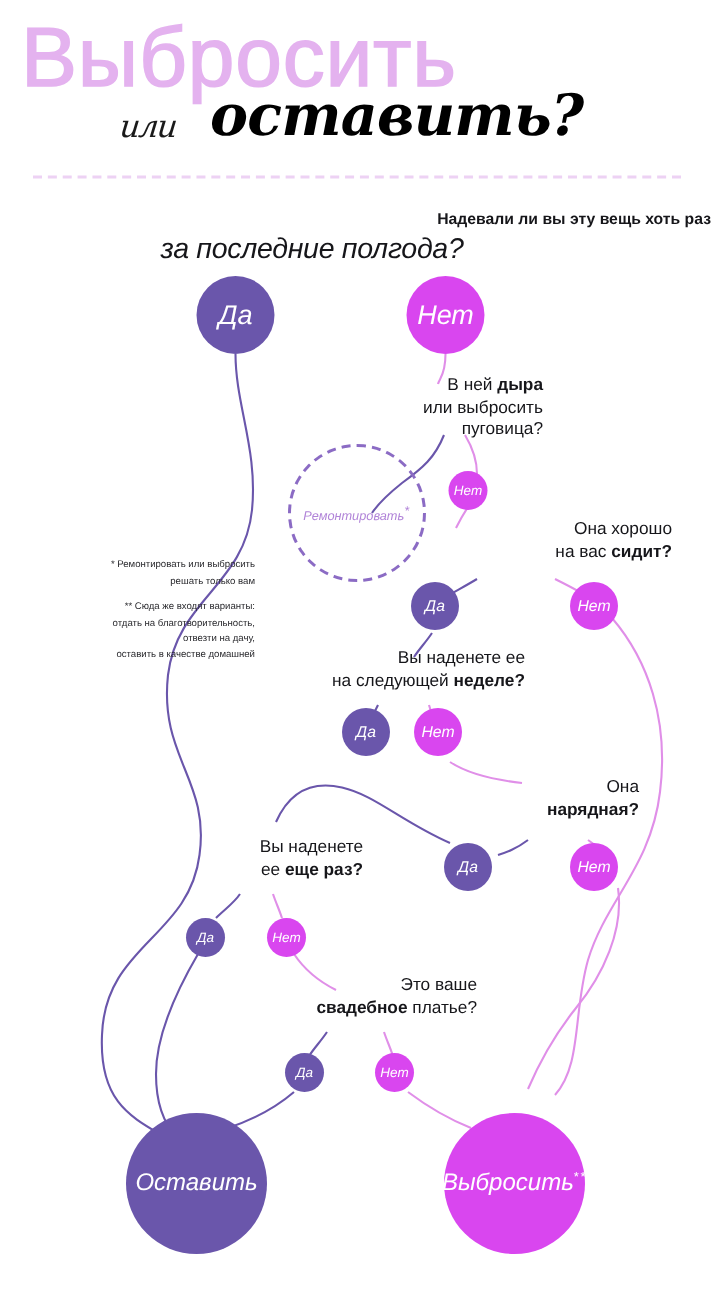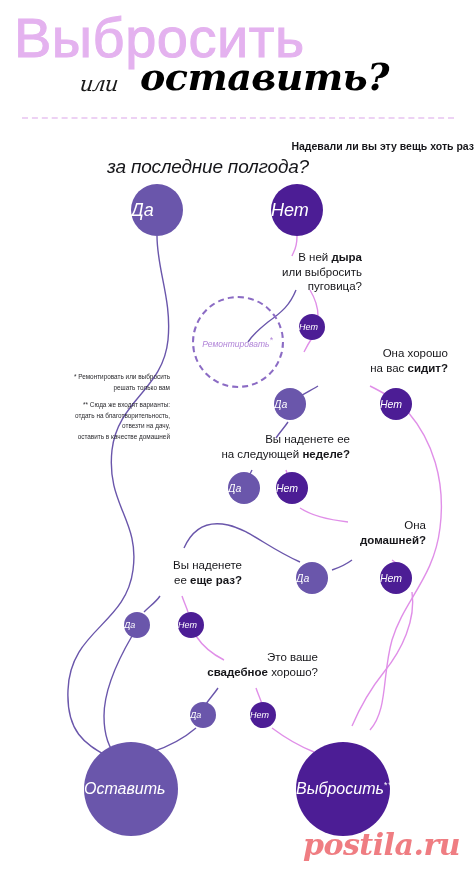--- a/index.html
+++ b/index.html
@@ -104,29 +104,29 @@
     z-index: 6;
     white-space: nowrap;
   }
 
   
   .node {
     position: absolute;
     border-radius: 50%;
     display: flex;
     align-items: center;
-    justify-content: flex-start;
+    justify-content: center;
     font-family: "Liberation Sans", sans-serif;
     font-style: italic;
     color: #ffffff;
     z-index: 8;
     user-select: none;
   }
   .node-yes  { background: #6a56ab; }
-  .node-no   { background: #4c1d95; }
+  .node-no   { background: #d946ef; }
 
   .node-sm   { width: 26px; height: 26px; font-size: 9px; }
   .node-md   { width: 32px; height: 32px; font-size: 10.5px; }
   .node-top  { width: 52px; height: 52px; font-size: 18px; }
   .node-big  { width: 94px; height: 94px; font-size: 16px; }
 
   .node-repair {
     position: absolute;
     width: 92px; height: 92px;
     border-radius: 50%;
@@ -295,21 +295,21 @@
 
   <div class="node node-yes node-md" style="left:228px;top:472px;">
     <span>Да</span>
   </div>
   <div class="node node-no node-md" style="left:276px;top:472px;">
     <span>Нет</span>
   </div>
 
   <div class="q q-body" style="left:330px;top:518px;width:96px;">
     <div>Она</div>
-    <div><b>домашней?</b></div>
+    <div><b>нарядная?</b></div>
   </div>
 
   <div class="node node-yes node-md" style="left:296px;top:562px;">
     <span>Да</span>
   </div>
   <div class="node node-no node-md" style="left:380px;top:562px;">
     <span>Нет</span>
   </div>
 
   <div class="q q-body" style="left:100px;top:558px;width:142px;">
@@ -319,32 +319,31 @@
 
   <div class="node node-yes node-sm" style="left:124px;top:612px;">
     <span>Да</span>
   </div>
   <div class="node node-no node-sm" style="left:178px;top:612px;">
     <span>Нет</span>
   </div>
 
   <div class="q q-body" style="left:168px;top:650px;width:150px;">
     <div>Это ваше</div>
-    <div><b>свадебное</b><span> хорошо?</span></div>
+    <div><b>свадебное</b><span> платье?</span></div>
   </div>
 
   <div class="node node-yes node-sm" style="left:190px;top:702px;">
     <span>Да</span>
   </div>
   <div class="node node-no node-sm" style="left:250px;top:702px;">
     <span>Нет</span>
   </div>
 
   <div class="node node-yes node-big" style="left:84px;top:742px;">
     <span>Оставить</span>
   </div>
   <div class="node node-no node-big" style="left:296px;top:742px;">
     <span><span>Выбросить</span><span class="sup">**</span></span>
   </div>
 
-  <div class="watermark">postila.ru</div>
 
 </div>
 
 </body></html>

